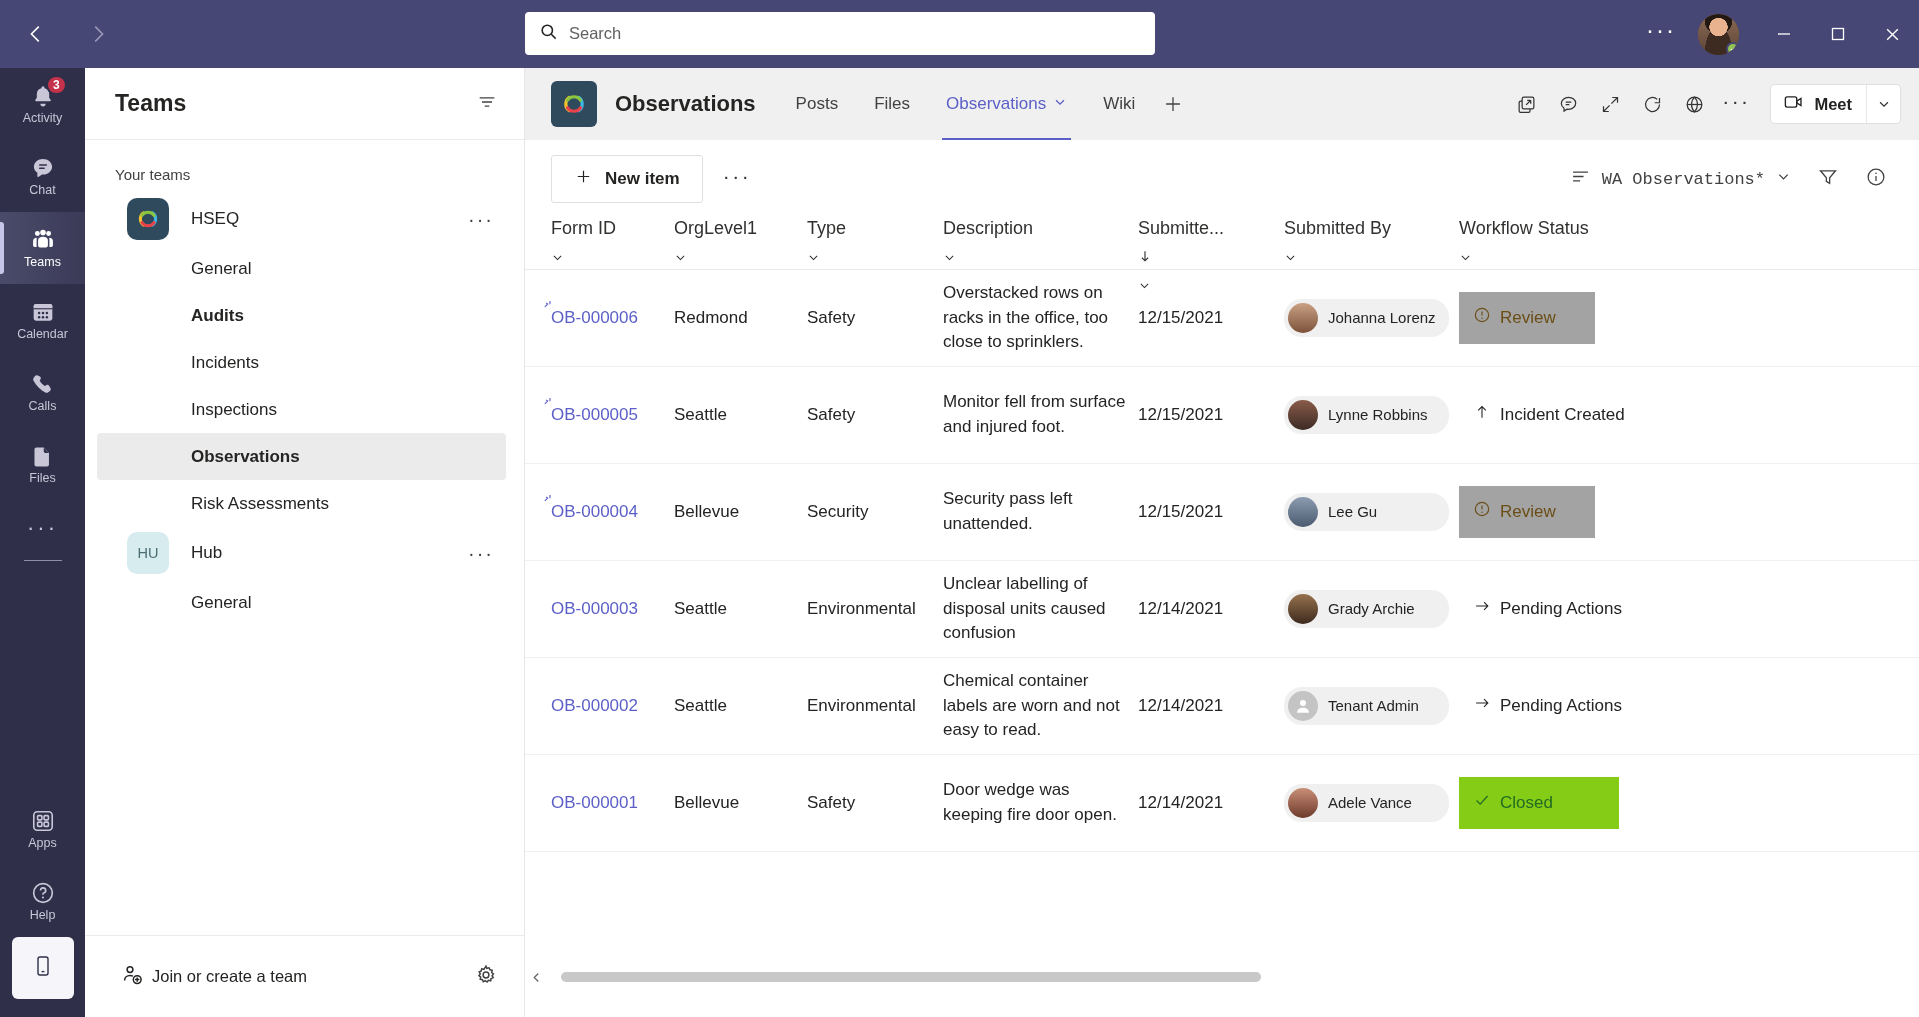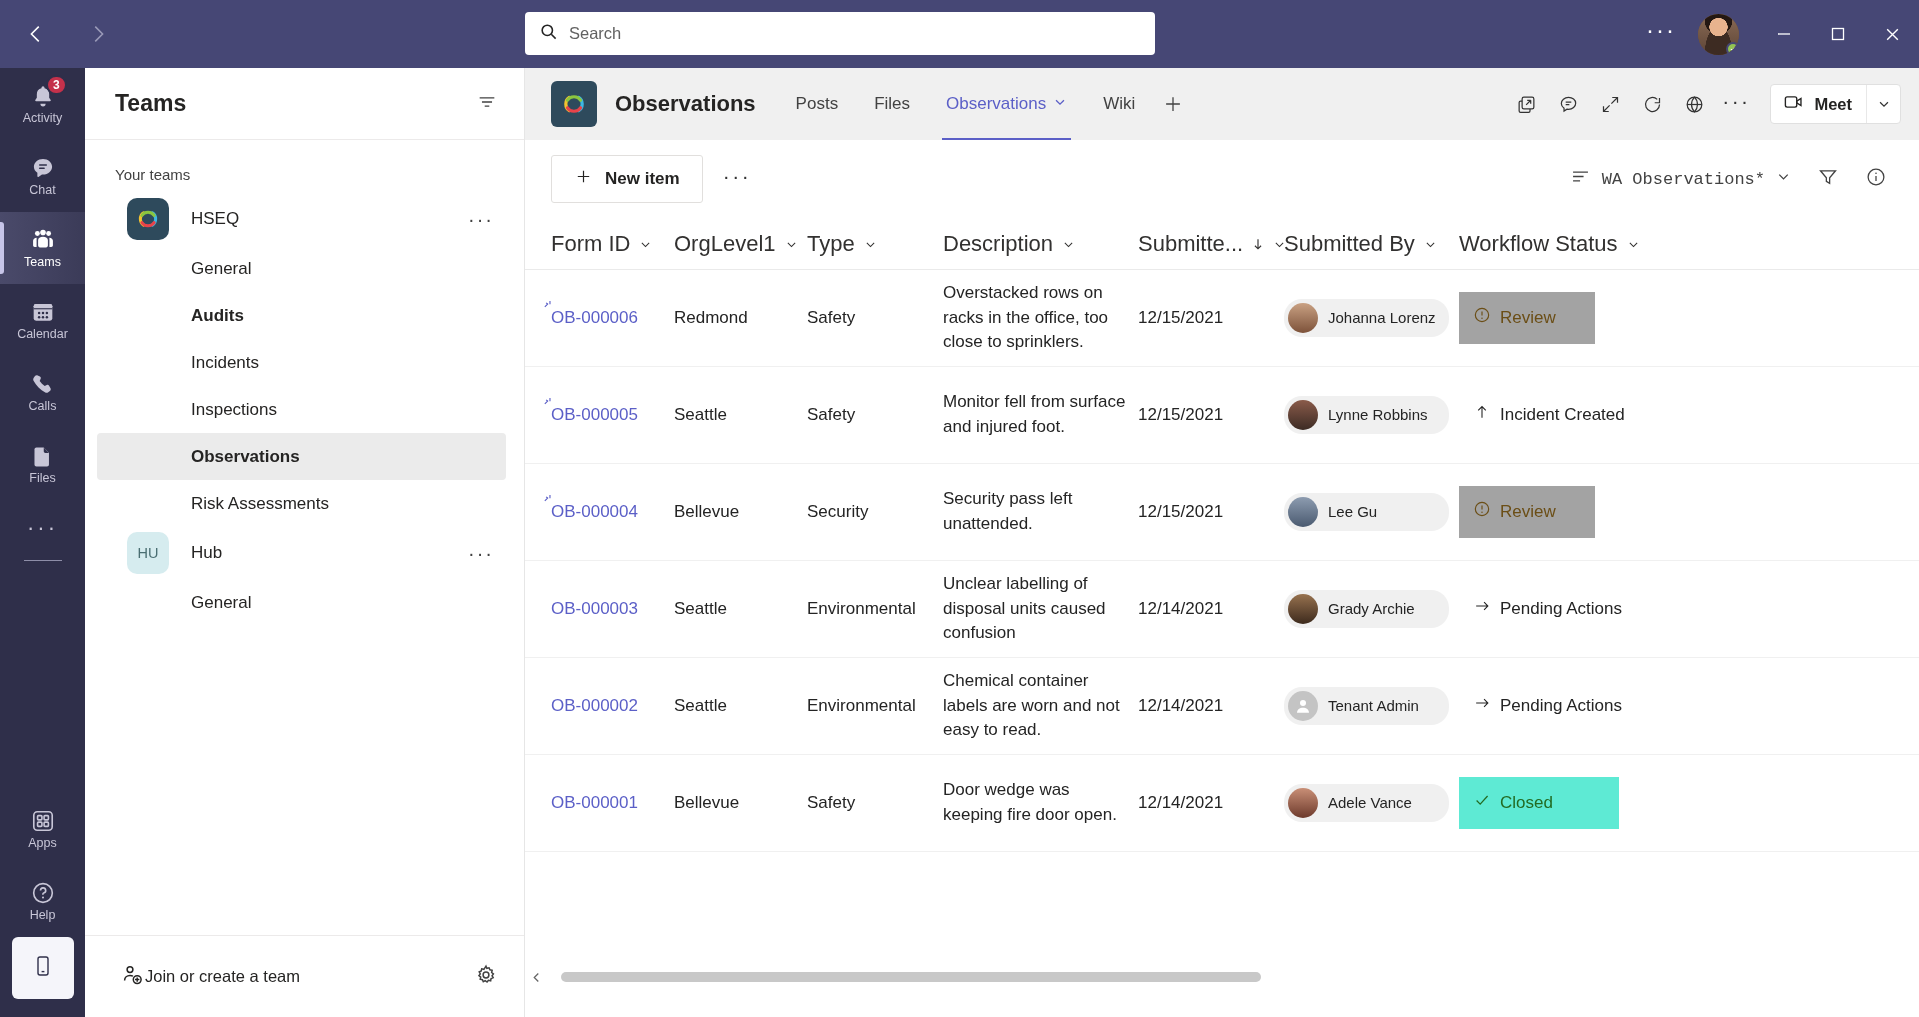--- a/index.html
+++ b/index.html
@@ -137,21 +137,21 @@
     margin: 0 18px 0 12px; border-radius: 4px; cursor: pointer;
     font-size: 17px; color: #252423;
   }
   .chan-row.bold { font-weight: bold; }
   .chan-row.sel { background: #ebebeb; font-weight: bold; }
   .teams-foot {
     position: absolute; bottom: 0; left: 0; width: 100%; height: 82px;
     border-top: 1px solid #eceaea; display: flex; align-items: center;
     justify-content: space-between; padding: 0 26px 0 36px;
   }
-  .join-team { display: flex; align-items: center; gap: 0; cursor: pointer; }
+  .join-team { display: flex; align-items: center; gap: 7px; cursor: pointer; }
   .join-team span { font-size: 16.5px; color: #252423; }
   .gear-btn { cursor: pointer; color: #424242; display: flex; }
 
   
   .main {
     position: absolute; left: 525px; top: 68px; width: 1394px; height: 949px;
     background: #fff;
   }
   .chan-header {
     height: 72px; background: #f0f0f0; display: flex; align-items: center;
@@ -224,42 +224,42 @@
     color: #424242; cursor: pointer; border-radius: 3px;
   }
 
   
   .tablearea { position: relative; height: 770px; }
   .thead {
     display: flex; align-items: center; height: 52px; border-bottom: 1px solid #eaeaea;
     padding-left: 26px;
   }
   .th {
-    display: flex; align-items: center; gap: 9px; font-size: 22px; color: #323130;
-    cursor: pointer; height: 100%; padding-right: 10px;
+    display: flex; gap: 9px; font-size: 18px; color: #323130;
+    cursor: pointer; height: 100%; padding-right: 10px; flex-direction: column;
   }
   .c1 { width: 123px; } .c2 { width: 133px; } .c3 { width: 136px; }
   .c4 { width: 195px; } .c5 { width: 146px; gap: 8px; } .c6 { width: 175px; } .c7 { width: 200px; }
   .tbody { }
   .trow {
     display: flex; align-items: center; min-height: 97px; border-bottom: 1px solid #f0f0f0;
     padding-left: 26px; cursor: pointer;
   }
   .td { font-size: 17px; color: #242424; padding-right: 10px; line-height: 1.45; }
   .td.link { color: #5b5fc7; display: flex; align-items: flex-start; gap: 0; position: relative; }
   .newmark { position: absolute; left: -9px; top: -10px; }
   .person { display: flex; align-items: center; gap: 10px; background: #f0f0f0;
     border-radius: 18px; padding: 4px 16px 4px 4px; }
   .pav { width: 30px; height: 30px; border-radius: 50%; flex: 0 0 auto; overflow: hidden;
         position: relative; }
   .pname { font-size: 15px; color: #242424; white-space: nowrap; }
   .status { display: flex; align-items: center; gap: 9px; font-size: 17px; padding: 14px 14px;
     line-height: 1.35; }
   .status.review { background: #a3a3a3; color: #6b4e16; width: 136px; }
-  .status.closed { background: #5eead4; color: #236b23; width: 160px; text-align: right; }
+  .status.closed { background: #84cc16; color: #236b23; width: 160px; text-align: right; }
   .status.plain  { color: #242424; }
 
   .hscroll {
     position: absolute; left: 0; bottom: 0; width: 1394px; height: 22px;
     background: #fff; display: flex; align-items: center;
   }
   .hs-arrow { width: 22px; height: 22px; display: flex; align-items: center;
     justify-content: center; color: #666; cursor: pointer; font-size: 11px; }
   .hs-track { flex: 1 1 auto; height: 10px; background: #fff; position: relative; }
   .hs-thumb { position: absolute; left: 14px; top: 0; width: 700px; height: 10px;

